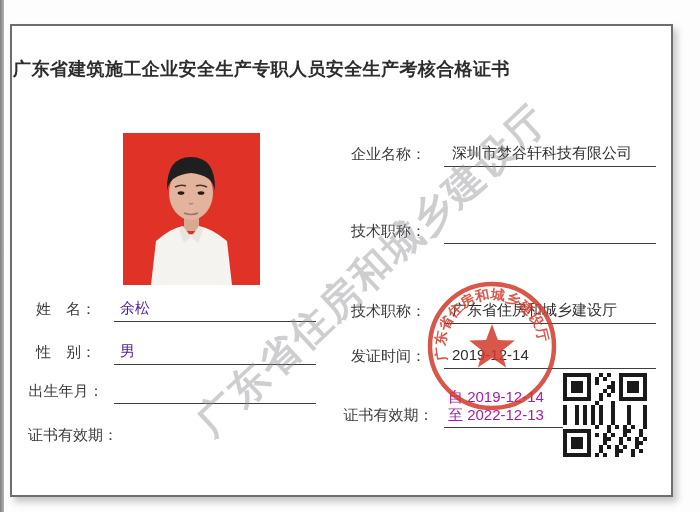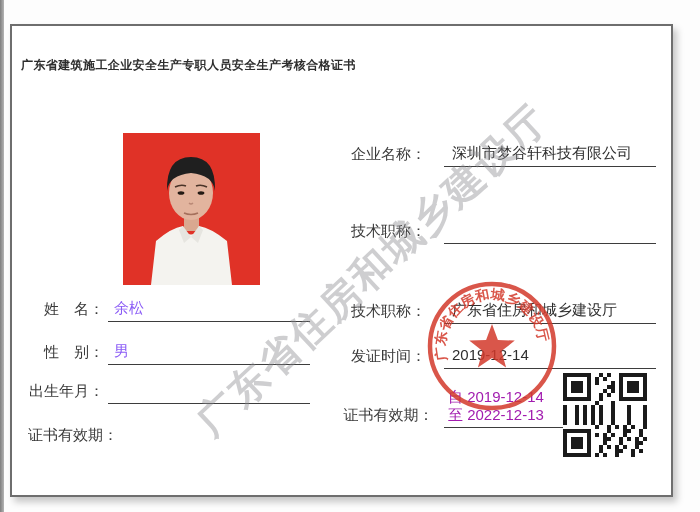--- a/index.html
+++ b/index.html
@@ -13,22 +13,22 @@
     position: absolute; left: 0; top: 0; width: 4px; height: 512px;
     background: linear-gradient(90deg, #7e7e7e, #b5b5b5); z-index: 1;
   }
   .cert-frame {
     position: absolute; left: 10px; top: 24px; width: 663px; height: 473px;
     border: 2px solid #6e6e6e; background: #ffffff;
     box-shadow: 4px 5px 7px rgba(0,0,0,0.22); z-index: 1;
   }
   .cert-title {
     position: absolute; left: 13px; top: 57px; width: 520px;
-    font-size: 12px; font-weight: 700; color: #2d2d2d;
-    letter-spacing: 0.4px; white-space: nowrap; z-index: 2; padding-left: 8px;
+    font-size: 18px; font-weight: 700; color: #2d2d2d;
+    letter-spacing: 0.4px; white-space: nowrap; z-index: 2;
   }
   .photo {
     position: absolute; left: 123px; top: 133px; width: 137px; height: 152px;
     z-index: 2;
   }
   .photo svg { display: block; }
   .watermark {
     position: absolute; left: 372px; top: 270px;
     transform: translate(-50%, -50%) rotate(-43deg);
     font-size: 40px; font-weight: 700; letter-spacing: 2px;
@@ -43,25 +43,25 @@
     white-space: nowrap; padding-bottom: 3px; color: #3a3a3a;
   }
   .right-row { left: 340px; }
   .right-row .label { width: 97px; text-align: center; }
   .right-row .value {
     width: 212px; margin-left: 7px; padding: 0 0 3px 8px;
     border-bottom: 1.5px solid #3d3d3d; min-height: 23px;
     white-space: nowrap; color: #2e2e2e;
   }
   .left-row { left: 28px; }
-  .left-row .label { width: 76px; text-align: right; }
+  .left-row .label { width: 76px; text-align: center; }
   .left-row .value {
-    width: 202px; margin-left: 4px; padding: 0 0 3px 6px;
+    width: 202px; margin-left: 10px; padding: 0 0 3px 6px;
     border-bottom: 1.5px solid #3d3d3d; min-height: 23px;
-    white-space: nowrap; color: #8b5cf6;
+    white-space: nowrap; color: #4c1d95;
   }
   .validity-value {
     width: 124px; margin-left: 7px; padding: 0 0 3px 4px;
     border-bottom: 1.5px solid #3d3d3d; white-space: nowrap;
     line-height: 18px; color: #a21caf;
   }
   .seal { position: absolute; left: 410px; top: 264px; z-index: 4; pointer-events: none; }
   .qr { position: absolute; left: 563px; top: 373px; width: 84px; height: 84px;
         background: #ffffff; z-index: 5; }
 </style>

